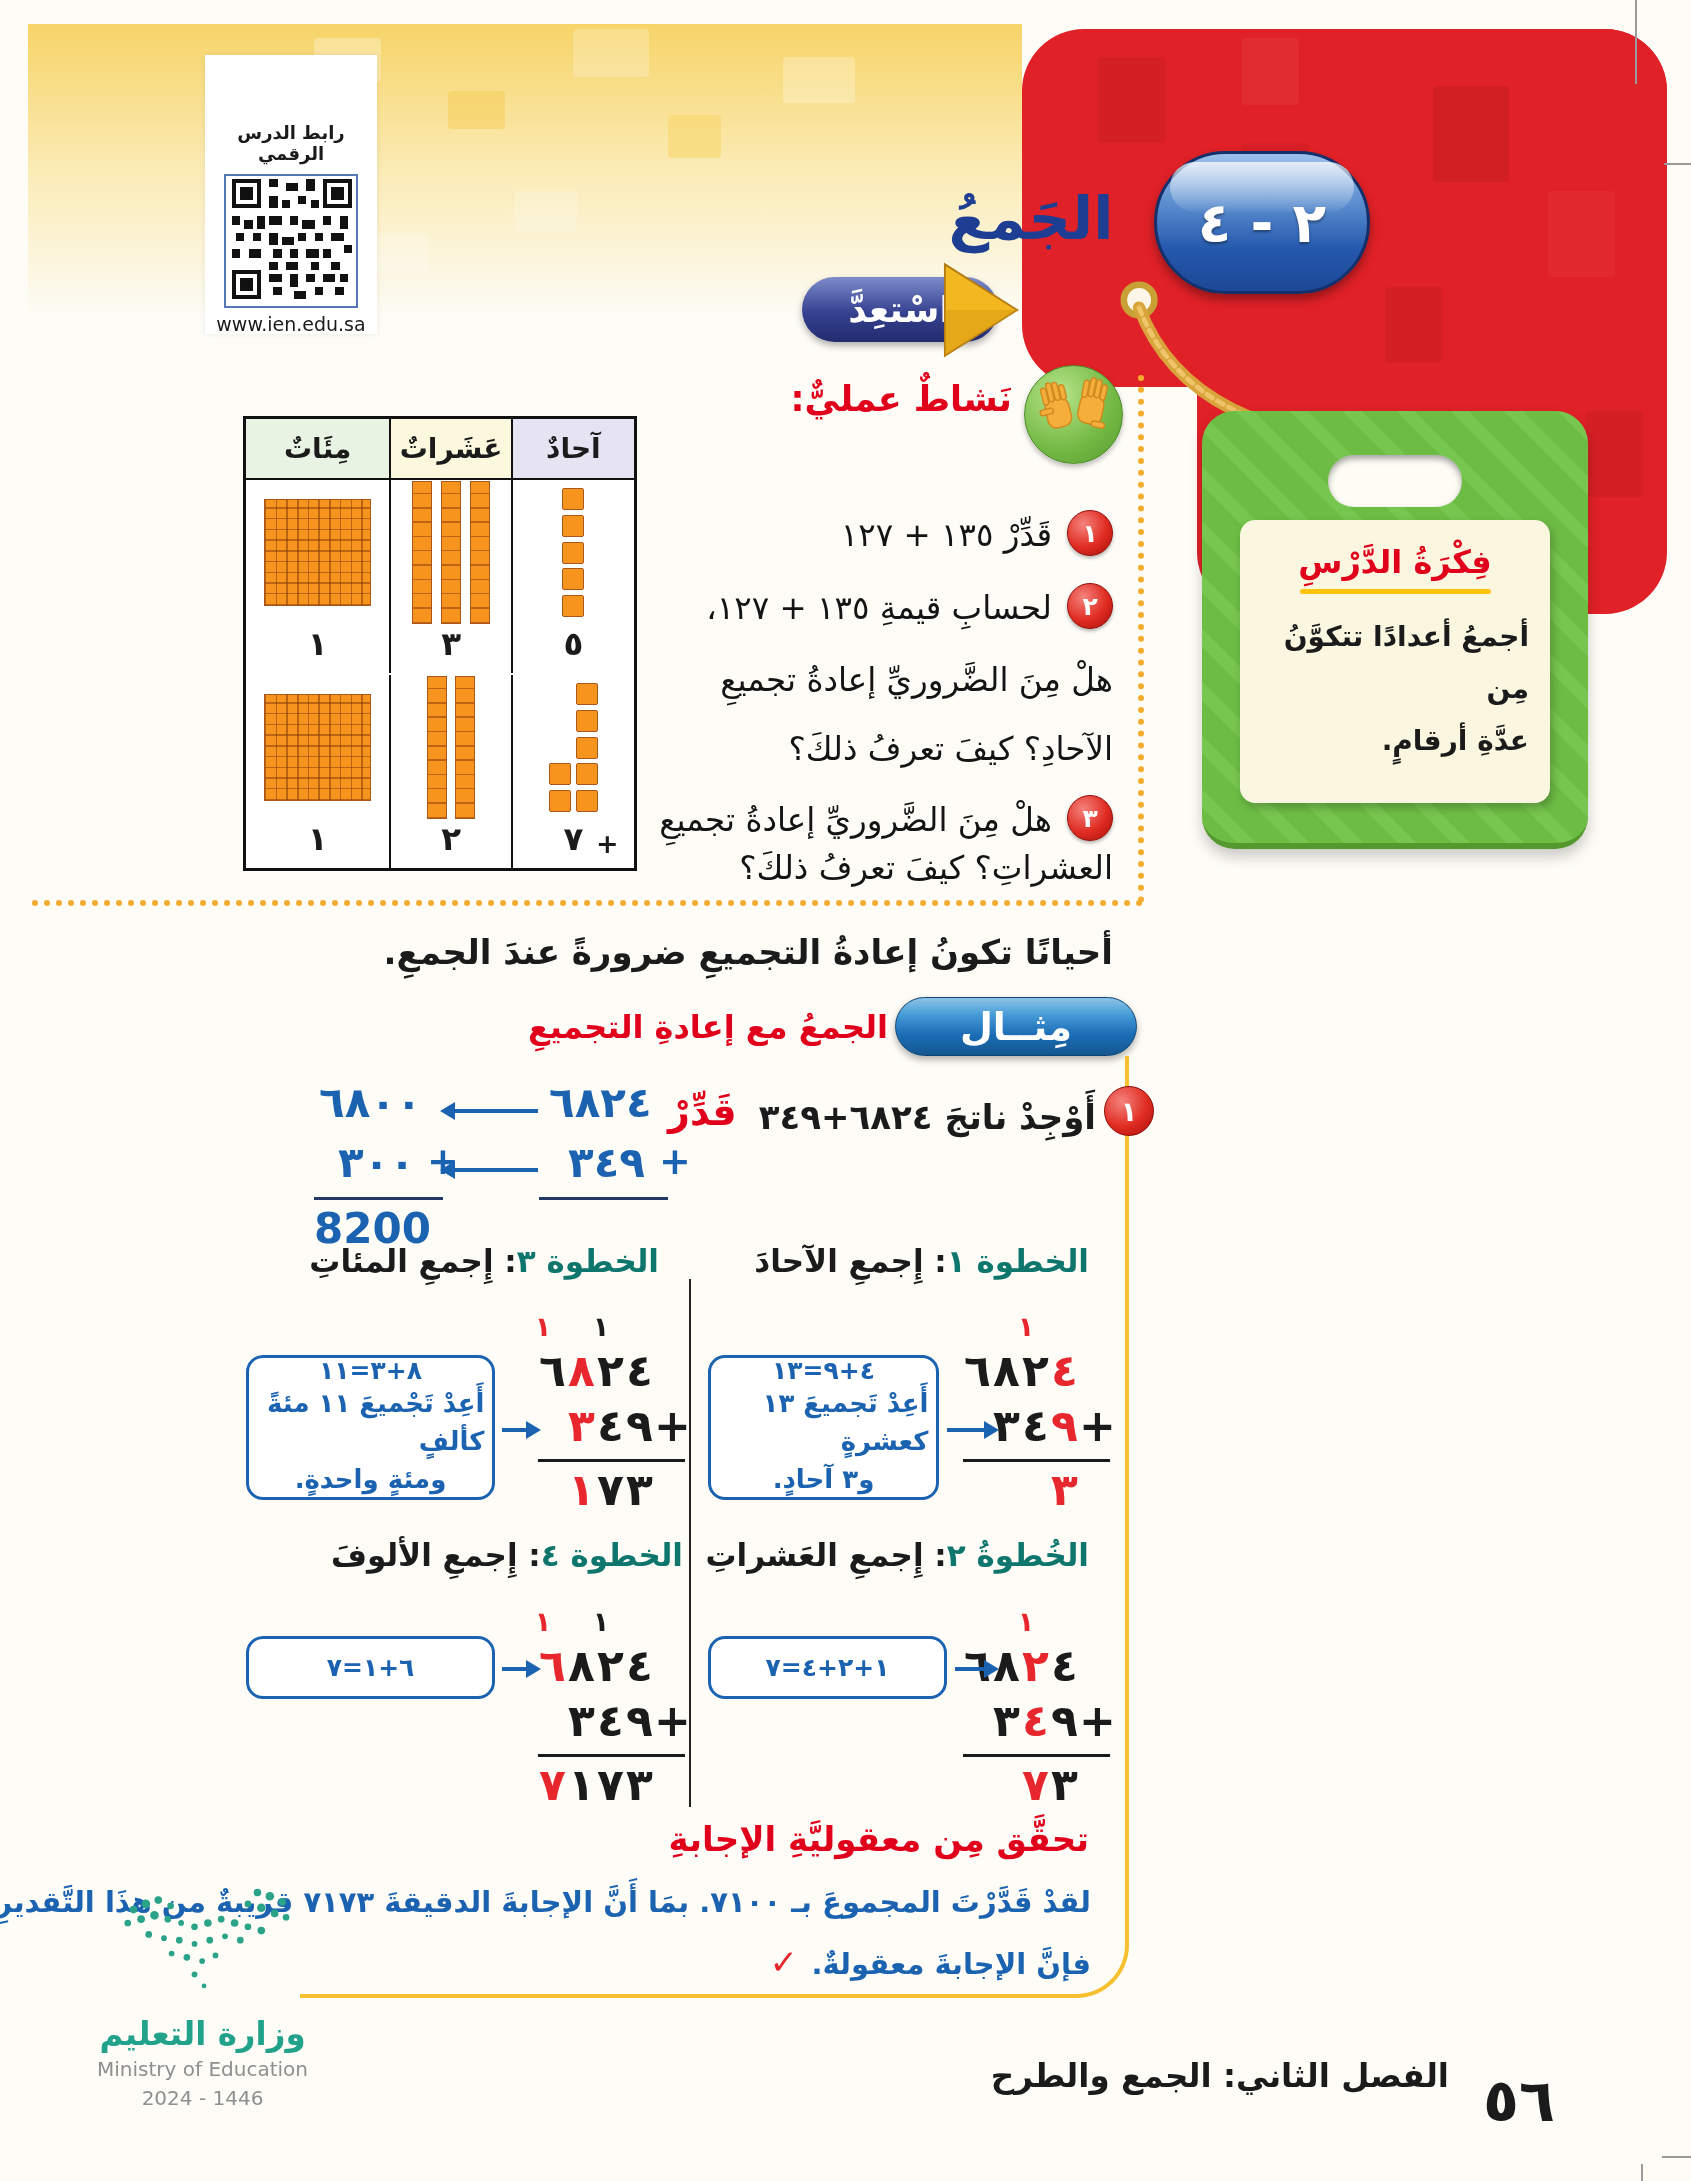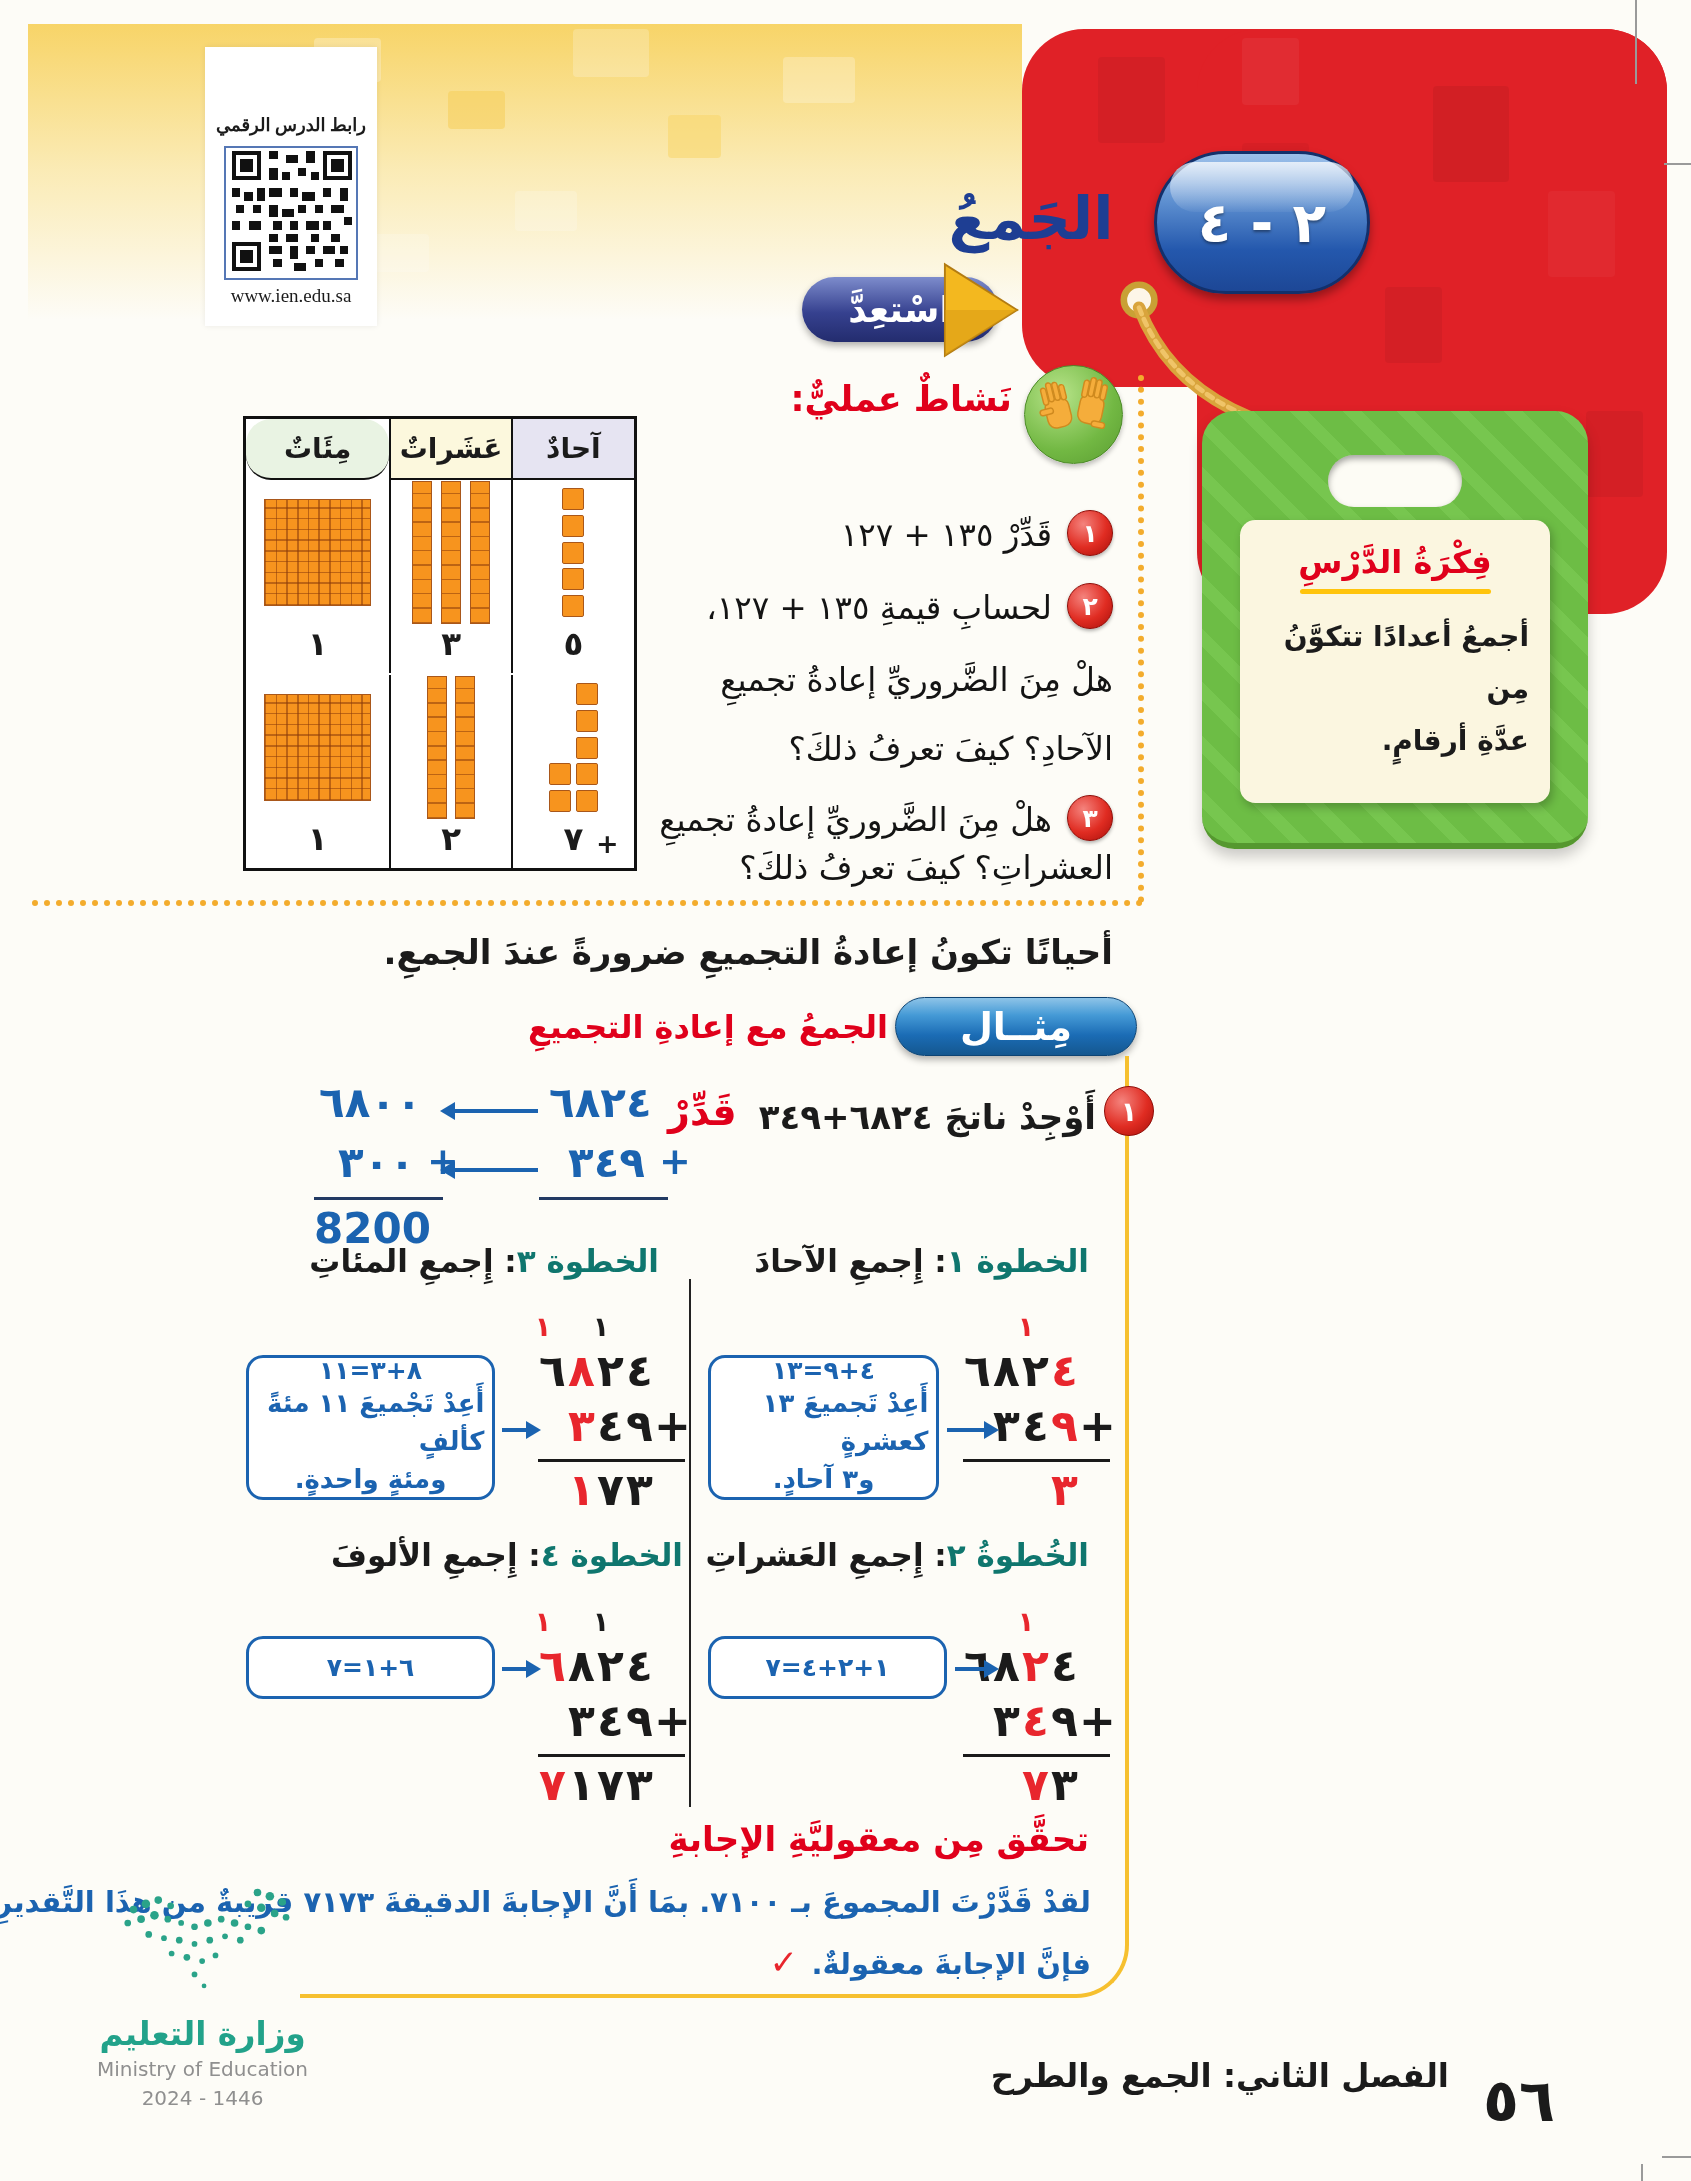--- a/index.html
+++ b/index.html
@@ -26,21 +26,21 @@
 
   .lesson-title { left:946px; top:184px; width:172px; text-align:center;
     font-size:59px; font-weight:bold; color:#1e3e93; }
 
   .ready-pill { left:803px; top:277px; width:196px; height:65px; border-radius:32.5px;
     background:linear-gradient(180deg,#7d8ccc 0%,#36418f 55%,#232c6e 100%);
     display:flex; align-items:center; justify-content:center; color:#fff;
     font-size:36px; font-weight:bold; box-shadow:0 3.8px 7.6px rgba(0,0,0,.3); }
 
   
-  .qr-box { left:206px; top:47px; width:172px; height:279px; background:#fff; box-shadow:0 0 5.7px rgba(0,0,0,.08);font-family:Liberation Serif, serif; }
+  .qr-box { left:206px; top:55px; width:172px; height:279px; background:#fff; box-shadow:0 0 5.7px rgba(0,0,0,.08); }
   .qr-title { margin-top:67px; text-align:center; font-size:18px; font-weight:bold; }
   .qr-frame { width:134px; height:134px; margin:9.6px auto 5.7px; border:2.9px solid #5577b5; padding:3.8px; background:#fff; }
   .qr-url { text-align:center; font-size:19px; direction:ltr; }
 
   
   .tag { left:1203px; top:411px; width:386px; height:438px; border-radius:32.5px;
     background:repeating-linear-gradient(45deg,#6dbd45 0 25px, #77c64f 25px 38px);
     border-bottom:6.7px solid #55982f; box-shadow:0 7.6px 13.4px rgba(0,0,0,.2); }
   .tag-hole { left:1329px; top:455px; width:134px; height:52px; border-radius:26px;
     background:#fdfcf5; box-shadow:inset 0 3.8px 6.7px rgba(0,0,0,.35); }
@@ -65,21 +65,21 @@
   .dotted-h { left:33px;  top:900px; width:1111px; height:0; border-top:6.7px dotted #f3ac2d; }
   .note-line { right:578px; top:932px; font-size:34px; font-weight:bold; white-space:nowrap; }
 
   
   .pv-table { left:244px; top:416px; width:394px; border:3.3px solid #111; background:#fff; }
   .pv-row { display:flex; }
   .pv-cell { position:relative; border-left:2.4px solid #111; }
   .pv-cell:last-child { border-left:none; }
   .pv-head { height:61px; display:flex; align-items:center; justify-content:center;
     font-size:28px; font-weight:bold; border-bottom:2.9px solid #111; }
-  .c-ones { width:128px; } .c-tens { width:126px; } .c-hund { width:149px;border-radius:25px; }
+  .c-ones { width:128px; } .c-tens { width:126px; } .c-hund { width:149px; }
   .bg-ones { background:#e6e4f2; } .bg-tens { background:#fcf8dd; } .bg-hund { background:#e9f3e3; }
   .pv-body { height:193px; display:flex; flex-direction:column; align-items:center; justify-content:flex-end; padding-bottom:3.8px; }
   .blocks { flex:1; display:flex; align-items:center; justify-content:center; }
   .pv-lbl { height:44px; font-size:32.5px; font-weight:bold; position:relative; width:100%; text-align:center; }
   .flat { width:107px; height:107px; background:#f7941e; border:1.9px solid #a9571a;
     background-image:repeating-linear-gradient(0deg, rgba(140,60,10,.55) 0 1.4px, transparent 1.4px 10.7px),
                      repeating-linear-gradient(90deg, rgba(140,60,10,.55) 0 1.4px, transparent 1.4px 10.7px); }
   .rod { width:20px; height:143px; background:#f7941e; border:1.9px solid #a9571a;
     background-image:repeating-linear-gradient(0deg, rgba(140,60,10,.55) 0 1.4px, transparent 1.4px 14.3px); }
   .rods { display:flex; gap:8.6px; }

